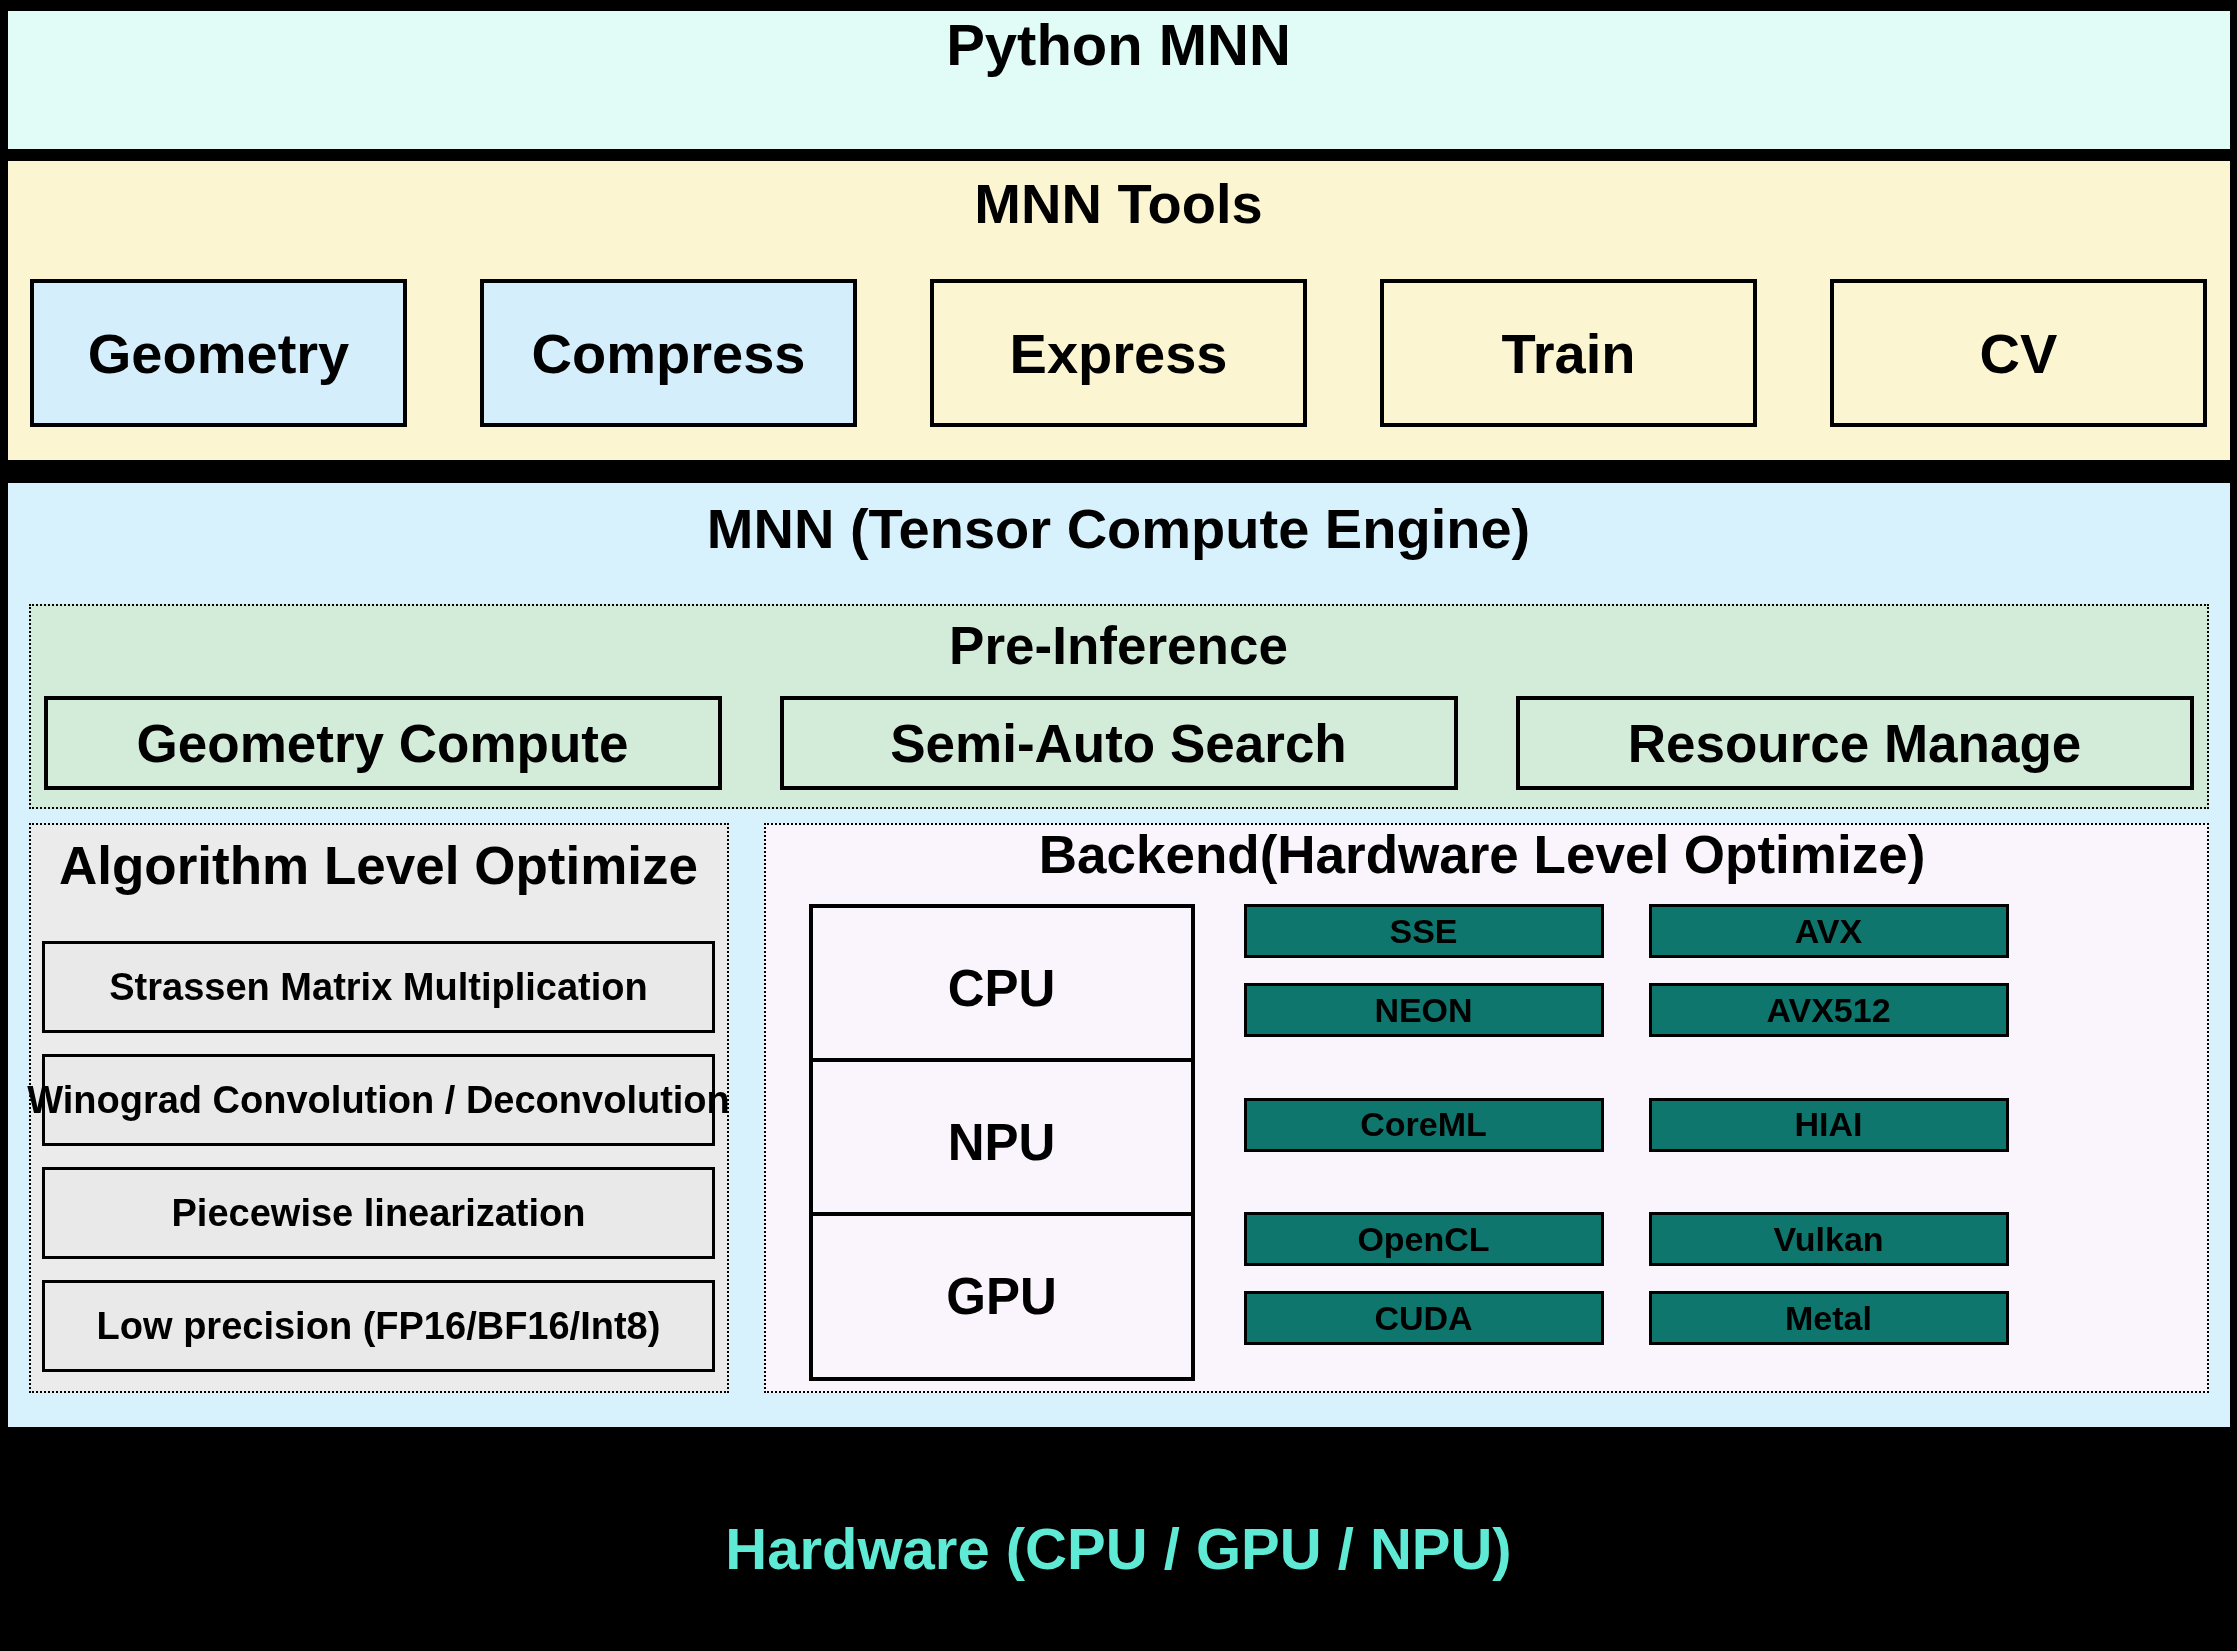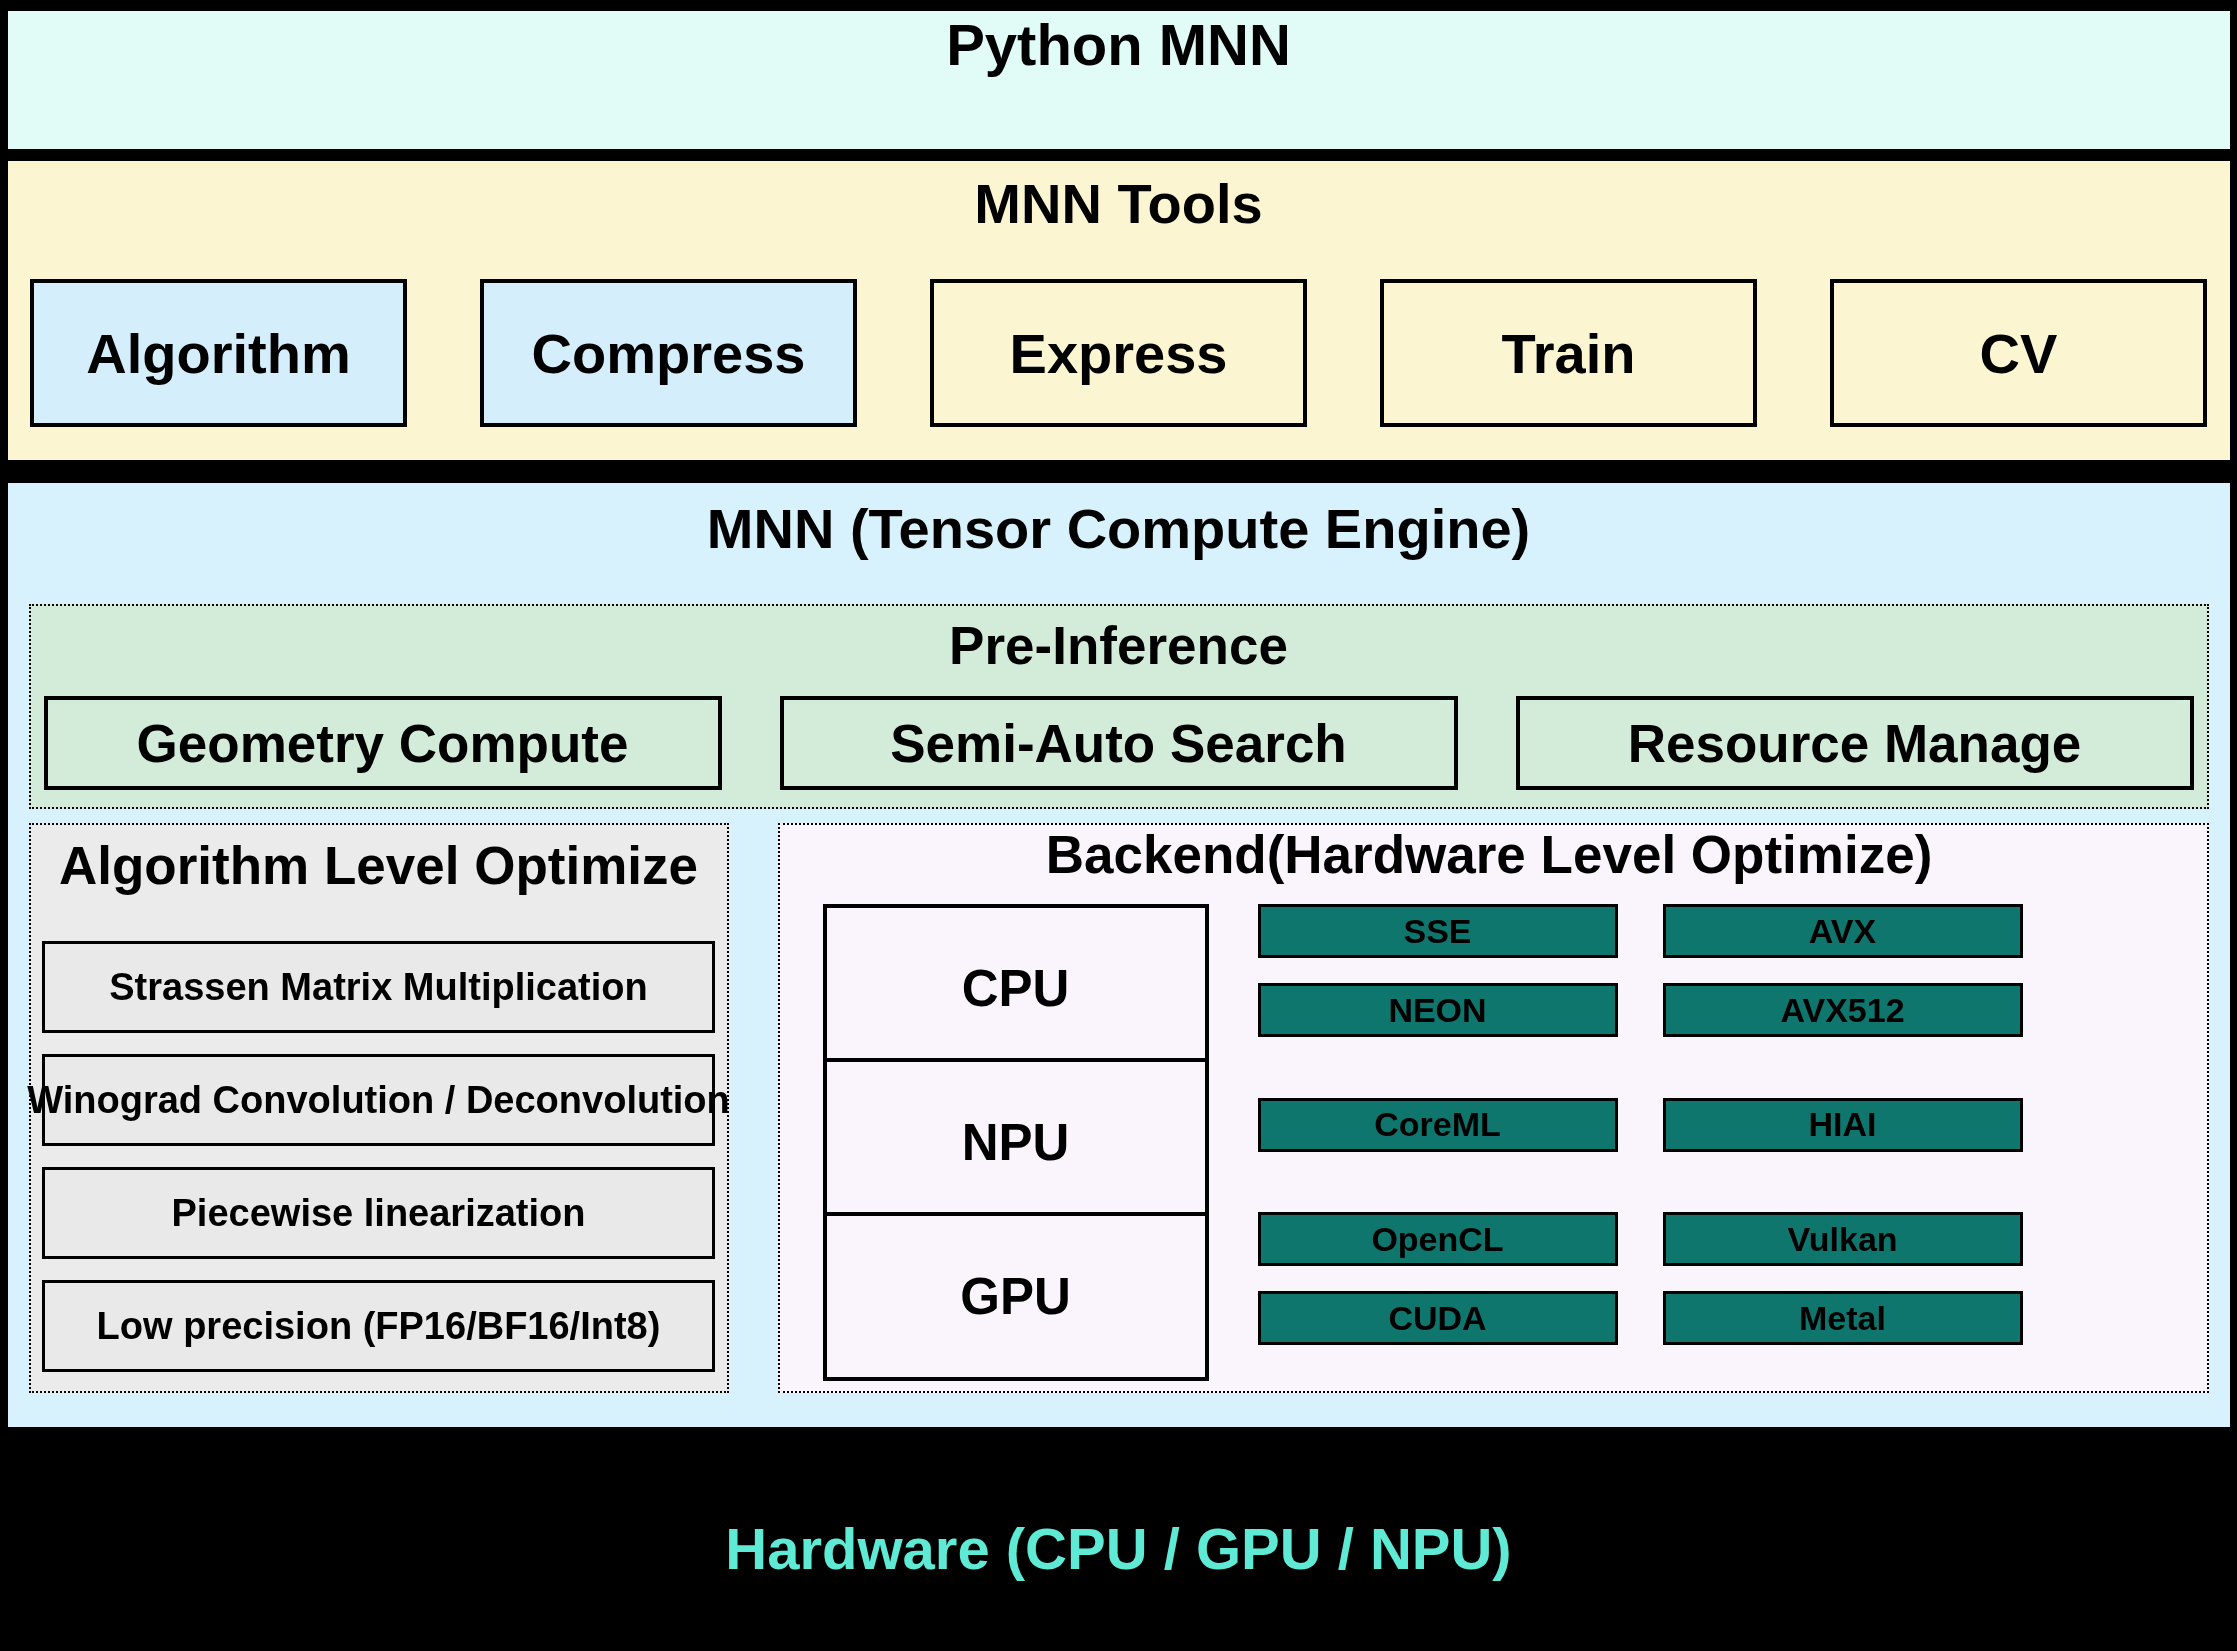--- a/index.html
+++ b/index.html
@@ -39,21 +39,21 @@
   .pre-inference{
     box-sizing:border-box;height:205px;margin:46px 21px 0 21px;
     border:2.8px dotted #000;background:#d3ecd9;padding:11.3px 13px 0 13px;
   }
   .pre-title{line-height:55px;font-size:53px;text-align:center;}
   .pre-row{margin-top:23.5px;display:flex;justify-content:space-between;}
   .pre-box{
     box-sizing:border-box;width:678px;height:94px;border:4.7px solid #000;background:#d3ecd9;
     display:flex;align-items:center;justify-content:center;font-size:53px;white-space:nowrap;
   }
-  .opt-row{margin:14px 21px 0 21px;display:flex;gap:49px;height:570px;}
+  .opt-row{margin:14px 21px 0 21px;display:flex;gap:35px;height:570px;}
   
   .algo{
     box-sizing:border-box;width:700px;height:570px;border:2.8px dotted #000;
     background:#ebebeb;padding:13px 11.3px 0 11.3px;
   }
   .algo-title{line-height:55px;font-size:53px;text-align:center;white-space:nowrap;}
   .algo-items{margin-top:48px;}
   .algo-item{
     box-sizing:border-box;height:92px;border:3.8px solid #000;background:#e9e9e9;
     margin-bottom:21px;display:flex;align-items:center;justify-content:center;
@@ -90,21 +90,21 @@
 
 <div class="frame">
 
   <div class="band band-cyan">
     <span>Python MNN</span>
   </div>
 
   <div class="band band-yellow">
     <div class="tools-title">MNN Tools</div>
     <div class="tools-row">
-      <div class="tool-box blue">Algorithm</div>
+      <div class="tool-box blue">Geometry</div>
       <div class="tool-box blue">Compress</div>
       <div class="tool-box yellow">Express</div>
       <div class="tool-box yellow">Train</div>
       <div class="tool-box yellow">CV</div>
     </div>
   </div>
 
   <div class="band band-blue">
     <div class="engine-title">MNN (Tensor Compute Engine)</div>
 

